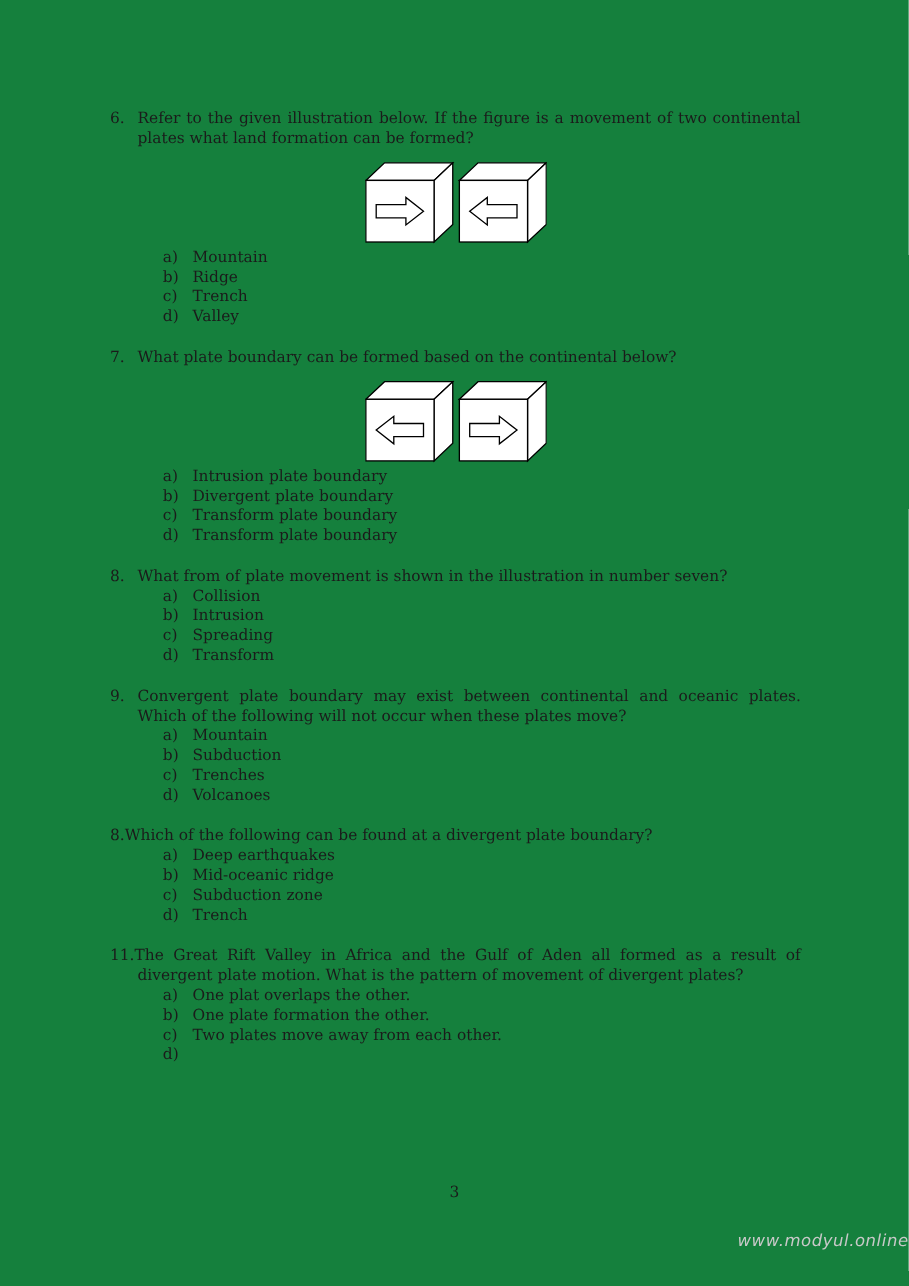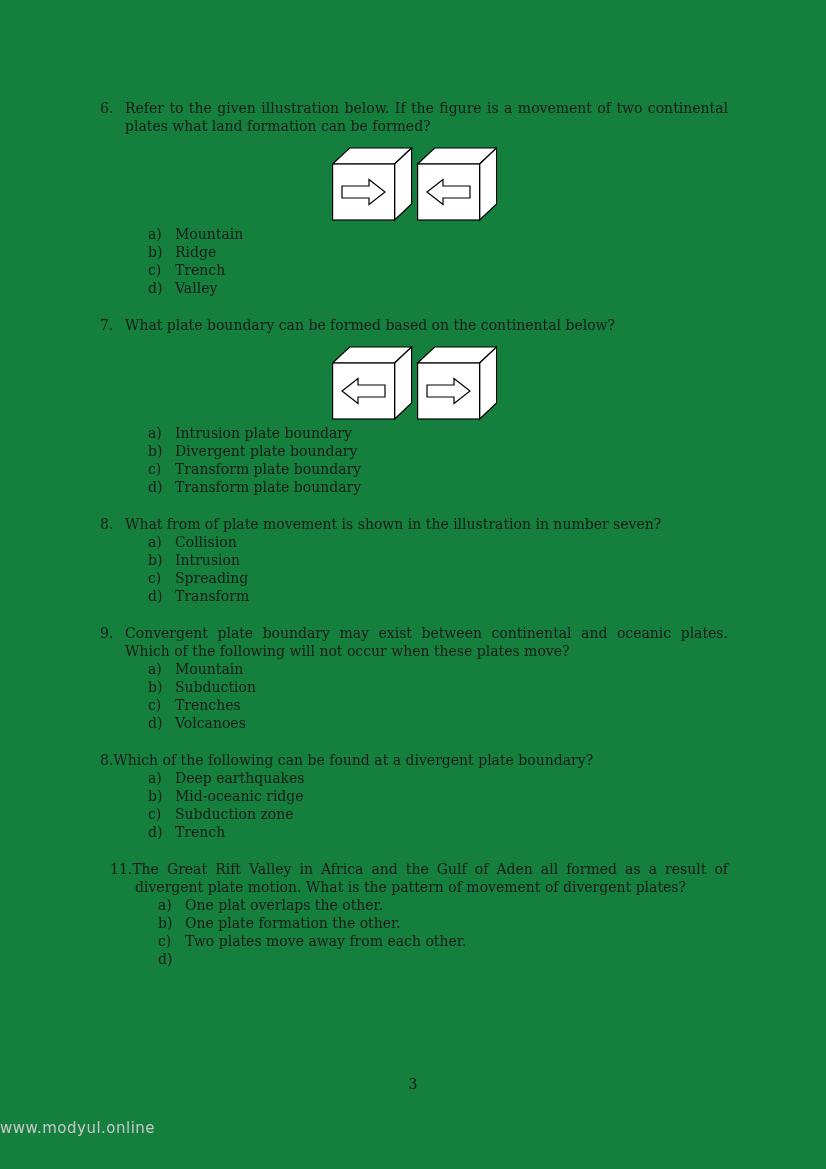--- a/index.html
+++ b/index.html
@@ -6,21 +6,21 @@
   html,body { background:#ffffff; }
   body {
     width:826px; height:1169px; position:relative; overflow:hidden;
     font-family:"DejaVu Serif", "Liberation Serif", serif;
     color:#1b1b1b;
   }
   .page { position:absolute; inset:0; background:#15803d; }
   .content { position:absolute; left:100px; top:99px; width:628px; }
 
   .question { margin-bottom:19px; }
-  .question.extra-gap { margin-top:12px;margin-left:10px; }
+  .question.extra-gap { margin-top:12px; }
 
   .q-head {
     font-size:14px; line-height:18px; text-align:justify;
     padding-left:25px; text-indent:-25px;
   }
   .q-num { display:inline-block; text-indent:0; min-width:25px; }
   .q-num.tight { min-width:0; }
 
   .choices { margin-left:48px; }
   .choice { display:flex; font-size:14px; line-height:18px; }
@@ -28,23 +28,24 @@
 
   .illustration { margin:12px 0 3px 0; text-align:center; }
   .illustration svg { display:block; margin:0 auto; }
 
   .page-number {
     position:absolute; left:0; right:0; top:1076px;
     text-align:center; font-size:14px; color:#1b1b1b;
   }
   .watermark {
     position:absolute; left:0; right:0; top:1119px;
-    text-align:left; font-size:15px; color:#c9c9c9;
+    text-align:right; font-size:15px; color:#c9c9c9;
     font-family:"DejaVu Sans", "Liberation Sans", sans-serif;
     letter-spacing:0.5px;
+    font-style:italic;
   }
 </style>
 </head>
 <body>
 
 <div class="page">
   <div class="content">
 
     <div class="question">
       <div class="q-head">

